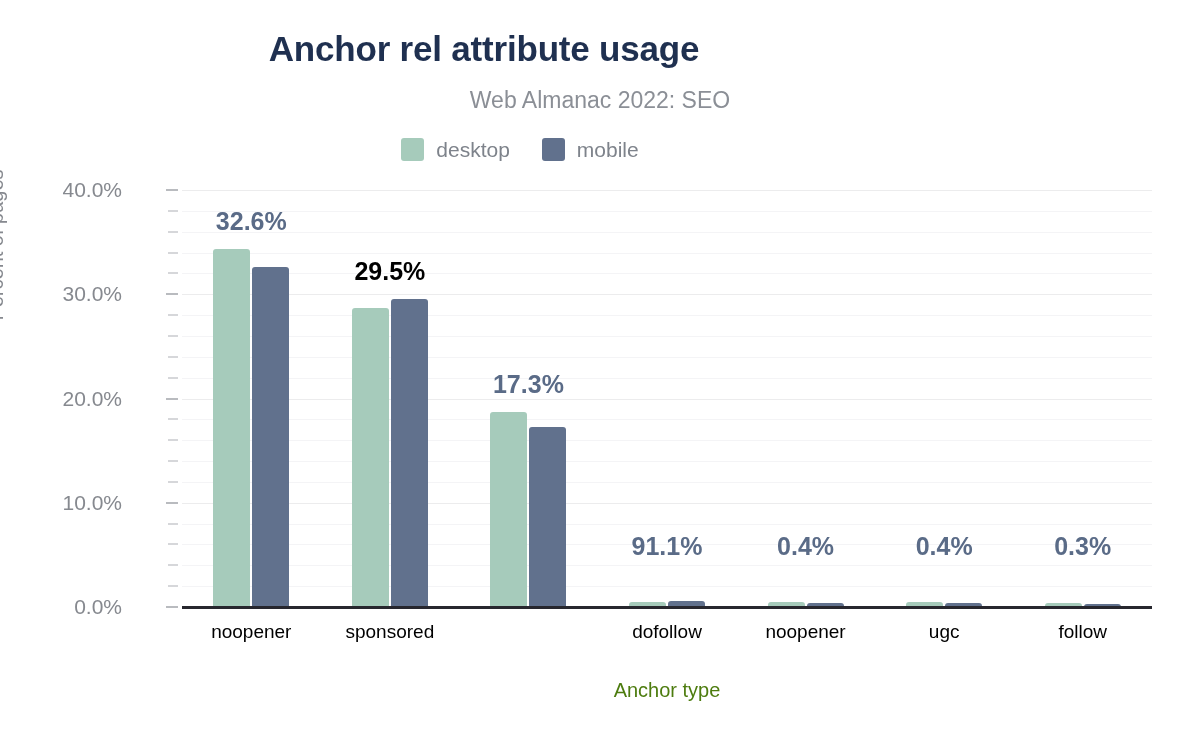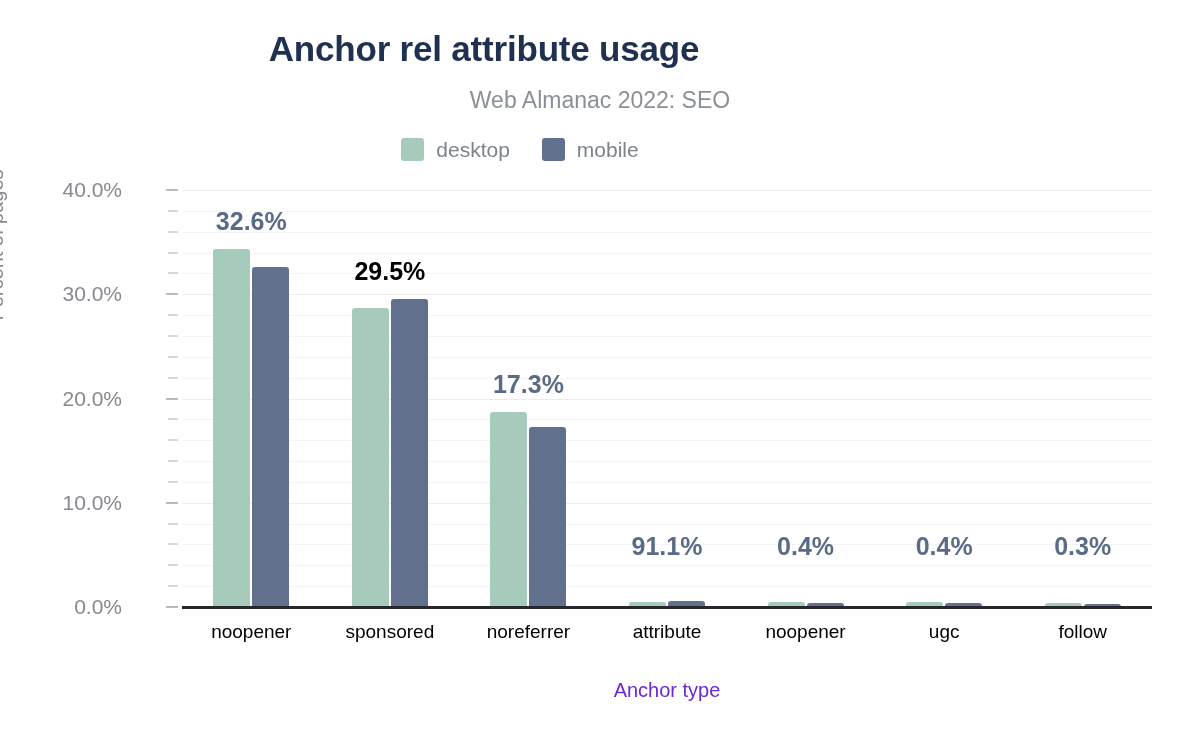--- a/index.html
+++ b/index.html
@@ -138,21 +138,21 @@
     line-height: 22px;
   }
 
   .x-axis-title {
     position: absolute;
     left: 182px;
     top: 678px;
     width: 970px;
     text-align: center;
     font-size: 20px;
-    color: #6d28d9;
+    color: #4d7c0f;
     line-height: 24px;
   }
 
   
   .group {
     position: absolute;
     bottom: 0;
     height: 417px;
   }
   .bar {
@@ -286,22 +286,21 @@
 
   <div class="baseline"></div>
 
   <div class="x-axis-title">Anchor type</div>
 
 <div class="bar-value-label" style="left: 151.286px; top: 207.423px; color: rgb(90, 107, 135);">32.6%</div>
     <div class="xtick-label" style="left: 141.286px;">noopener</div>
     <div class="bar-value-label" style="left: 289.857px; top: 257.462px; color: #000000;">29.5%</div>
     <div class="xtick-label" style="left: 279.857px;">sponsored</div>
     <div class="bar-value-label" style="left: 428.429px; top: 370.053px; color: rgb(90, 107, 135);">17.3%</div>
-    <div class="xtick-label" style="left: 418.429px;">noreferrer</div>
     <div class="bar-value-label" style="left: 567px; top: 532px; color: rgb(90, 107, 135);">91.1%</div>
-    <div class="xtick-label" style="left: 557px;">attribute</div>
+    <div class="xtick-label" style="left: 557px;">dofollow</div>
     <div class="bar-value-label" style="left: 705.571px; top: 532px; color: rgb(90, 107, 135);">0.4%</div>
     <div class="xtick-label" style="left: 695.571px;">noopener</div>
     <div class="bar-value-label" style="left: 844.143px; top: 532px; color: rgb(90, 107, 135);">0.4%</div>
     <div class="xtick-label" style="left: 834.143px;">ugc</div>
     <div class="bar-value-label" style="left: 982.714px; top: 532px; color: rgb(90, 107, 135);">0.3%</div>
     <div class="xtick-label" style="left: 972.714px;">follow</div>
   </div>
 
 </body></html>

